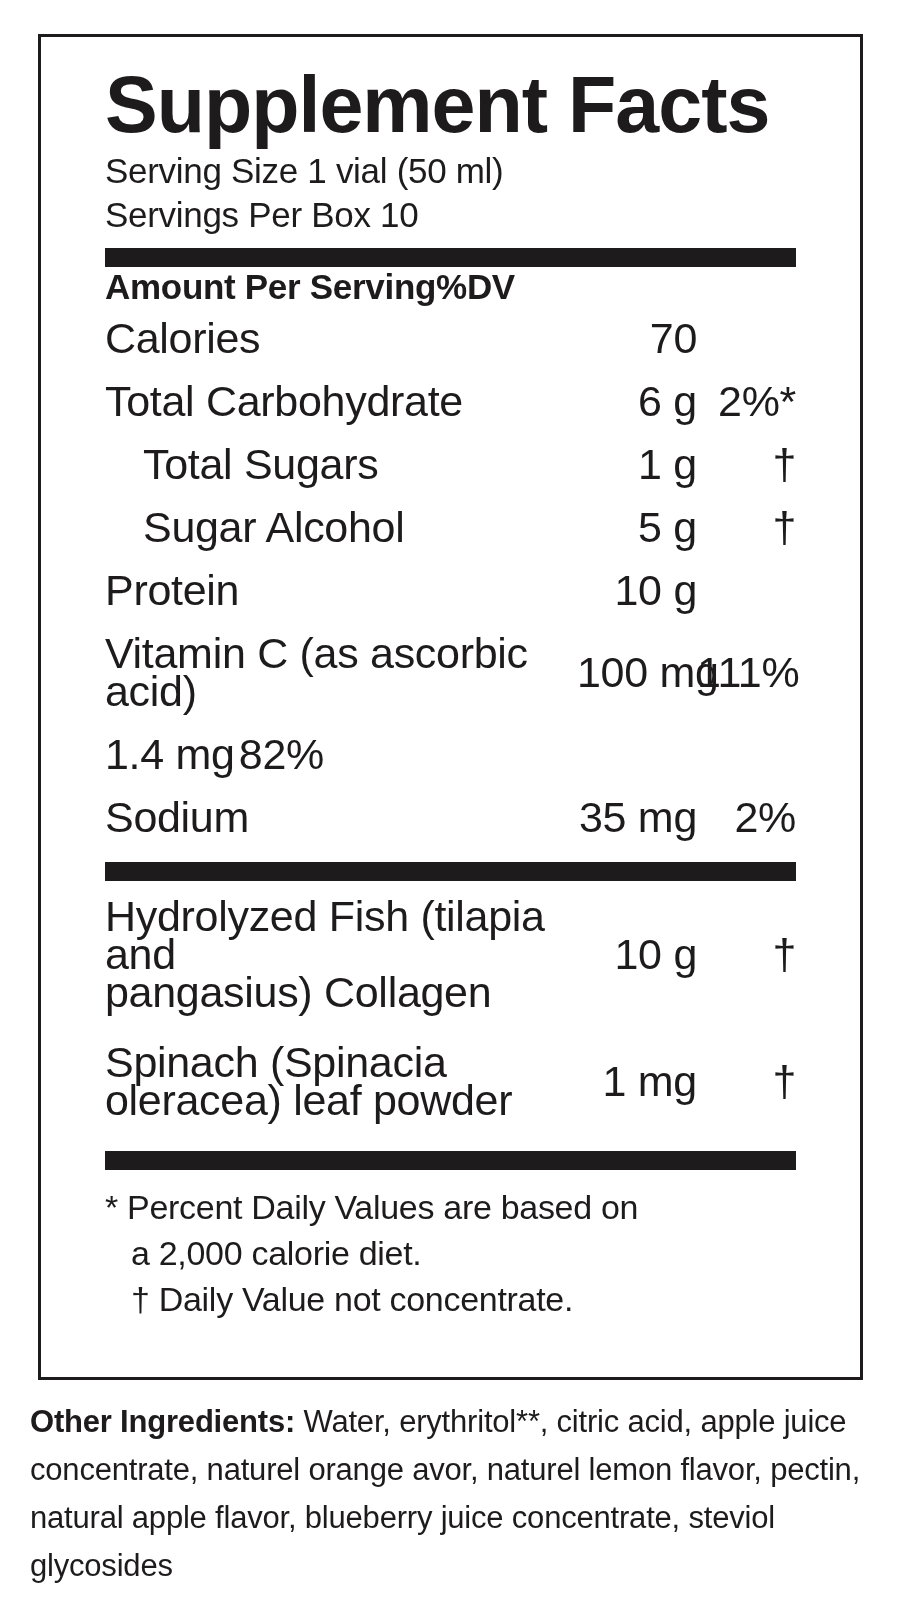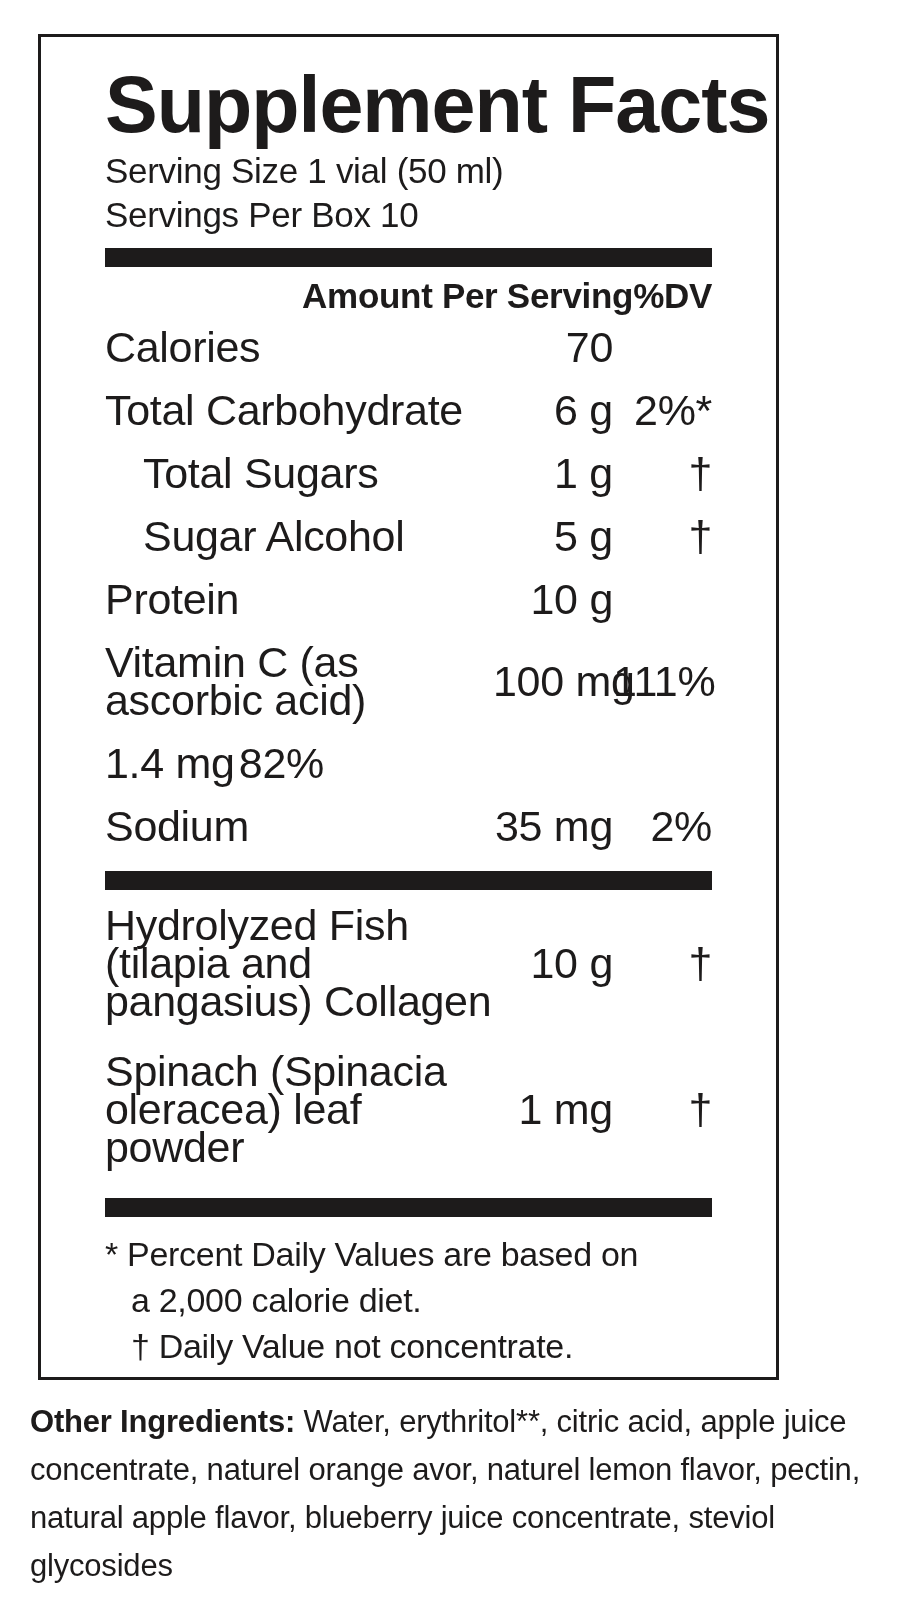--- a/index.html
+++ b/index.html
@@ -9,21 +9,21 @@
     height: 1600px;
     background: #ffffff;
     font-family: "Liberation Sans", sans-serif;
     color: #1d1b1b;
     position: relative;
   }
   .panel {
     position: absolute;
     left: 38px;
     top: 34px;
-    width: 741px;
+    width: 825px;
     height: 1346px;
     border: 3px solid #1d1b1b;
     box-sizing: border-box;
     padding: 28px 64px 0 64px;
     background: #ffffff;
   }
   .title {
     font-size: 79px;
     font-weight: bold;
     letter-spacing: -1px;
@@ -38,26 +38,26 @@
   }
   .bar {
     height: 19px;
     background: #1d1b1b;
   }
   .bar-top { margin-top: 11px; }
   .bar-mid { margin-top: 13px; }
   .bar-bot { margin-top: 16px; }
   .header-row {
     display: flex;
-    justify-content: flex-end;
+    justify-content: flex-start;
     align-items: baseline;
     font-weight: bold;
     font-size: 35px;
     line-height: 40px;
-    margin-top: 9px;
+    margin-top: 0;
     letter-spacing: -0.3px;
   }
   .row {
     display: flex;
     align-items: center;
     font-size: 43px;
     line-height: 38px;
     padding: 12px 0 13px 0;
     letter-spacing: -0.3px;
   }

